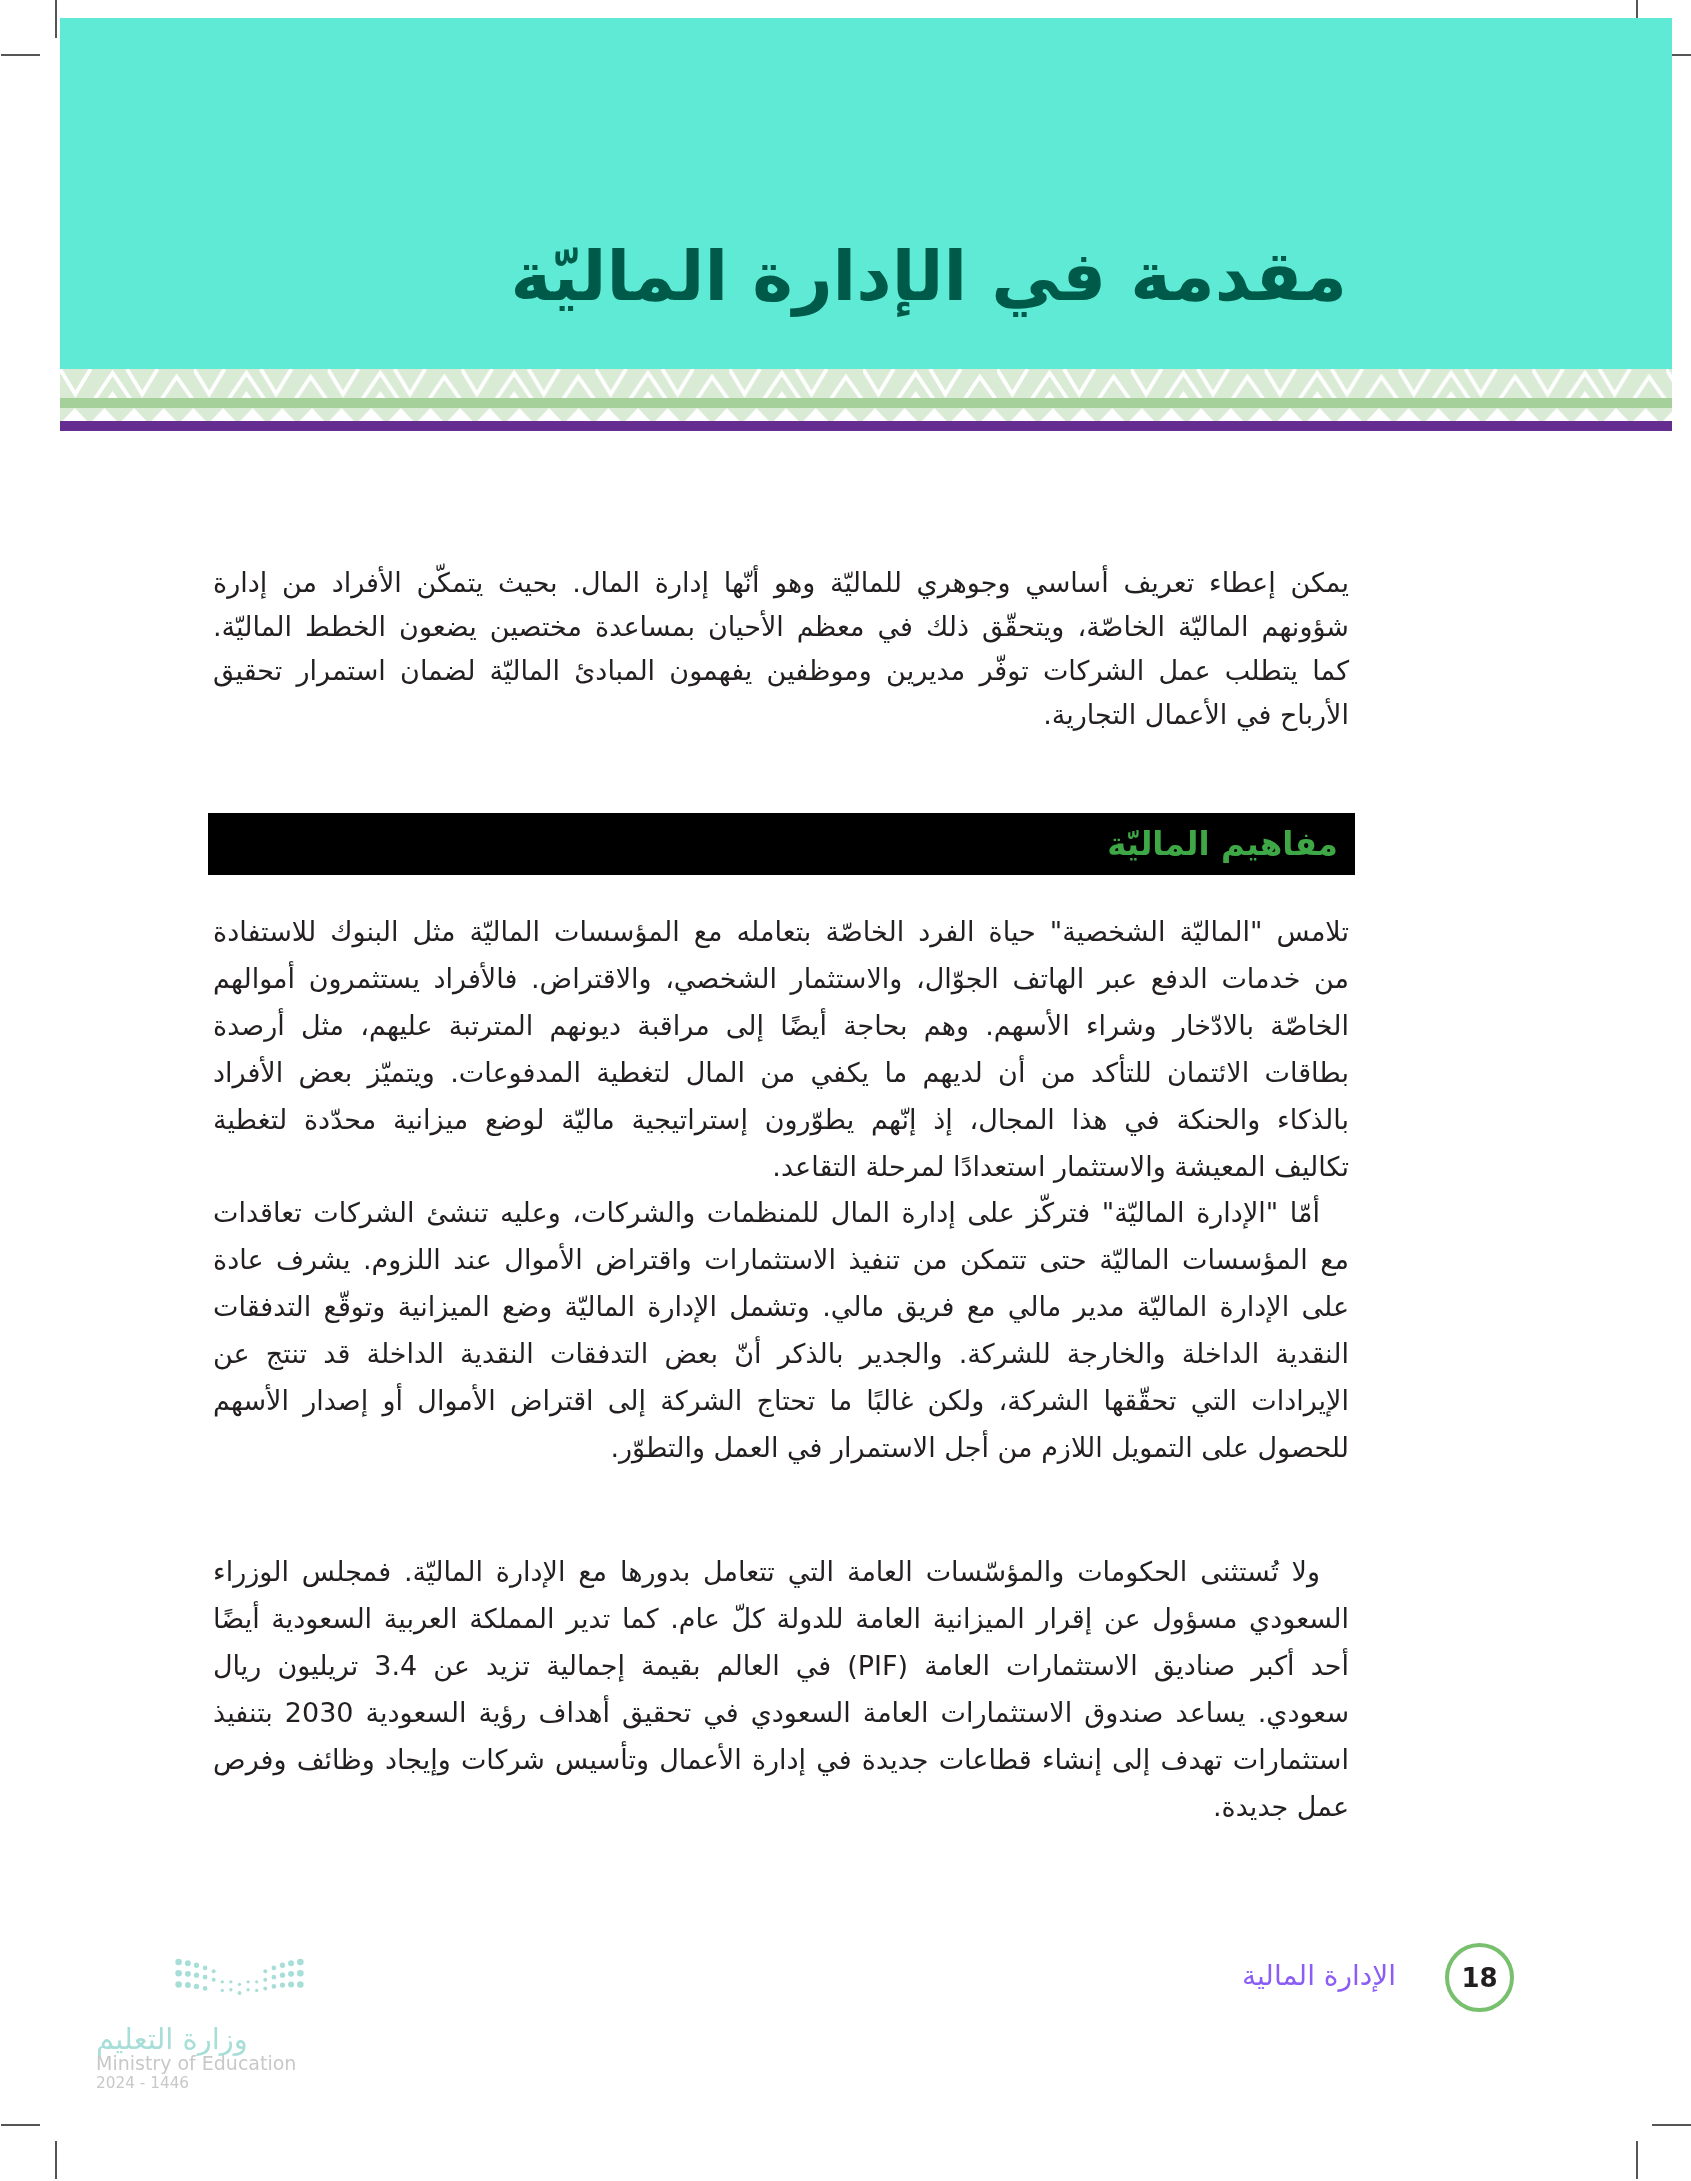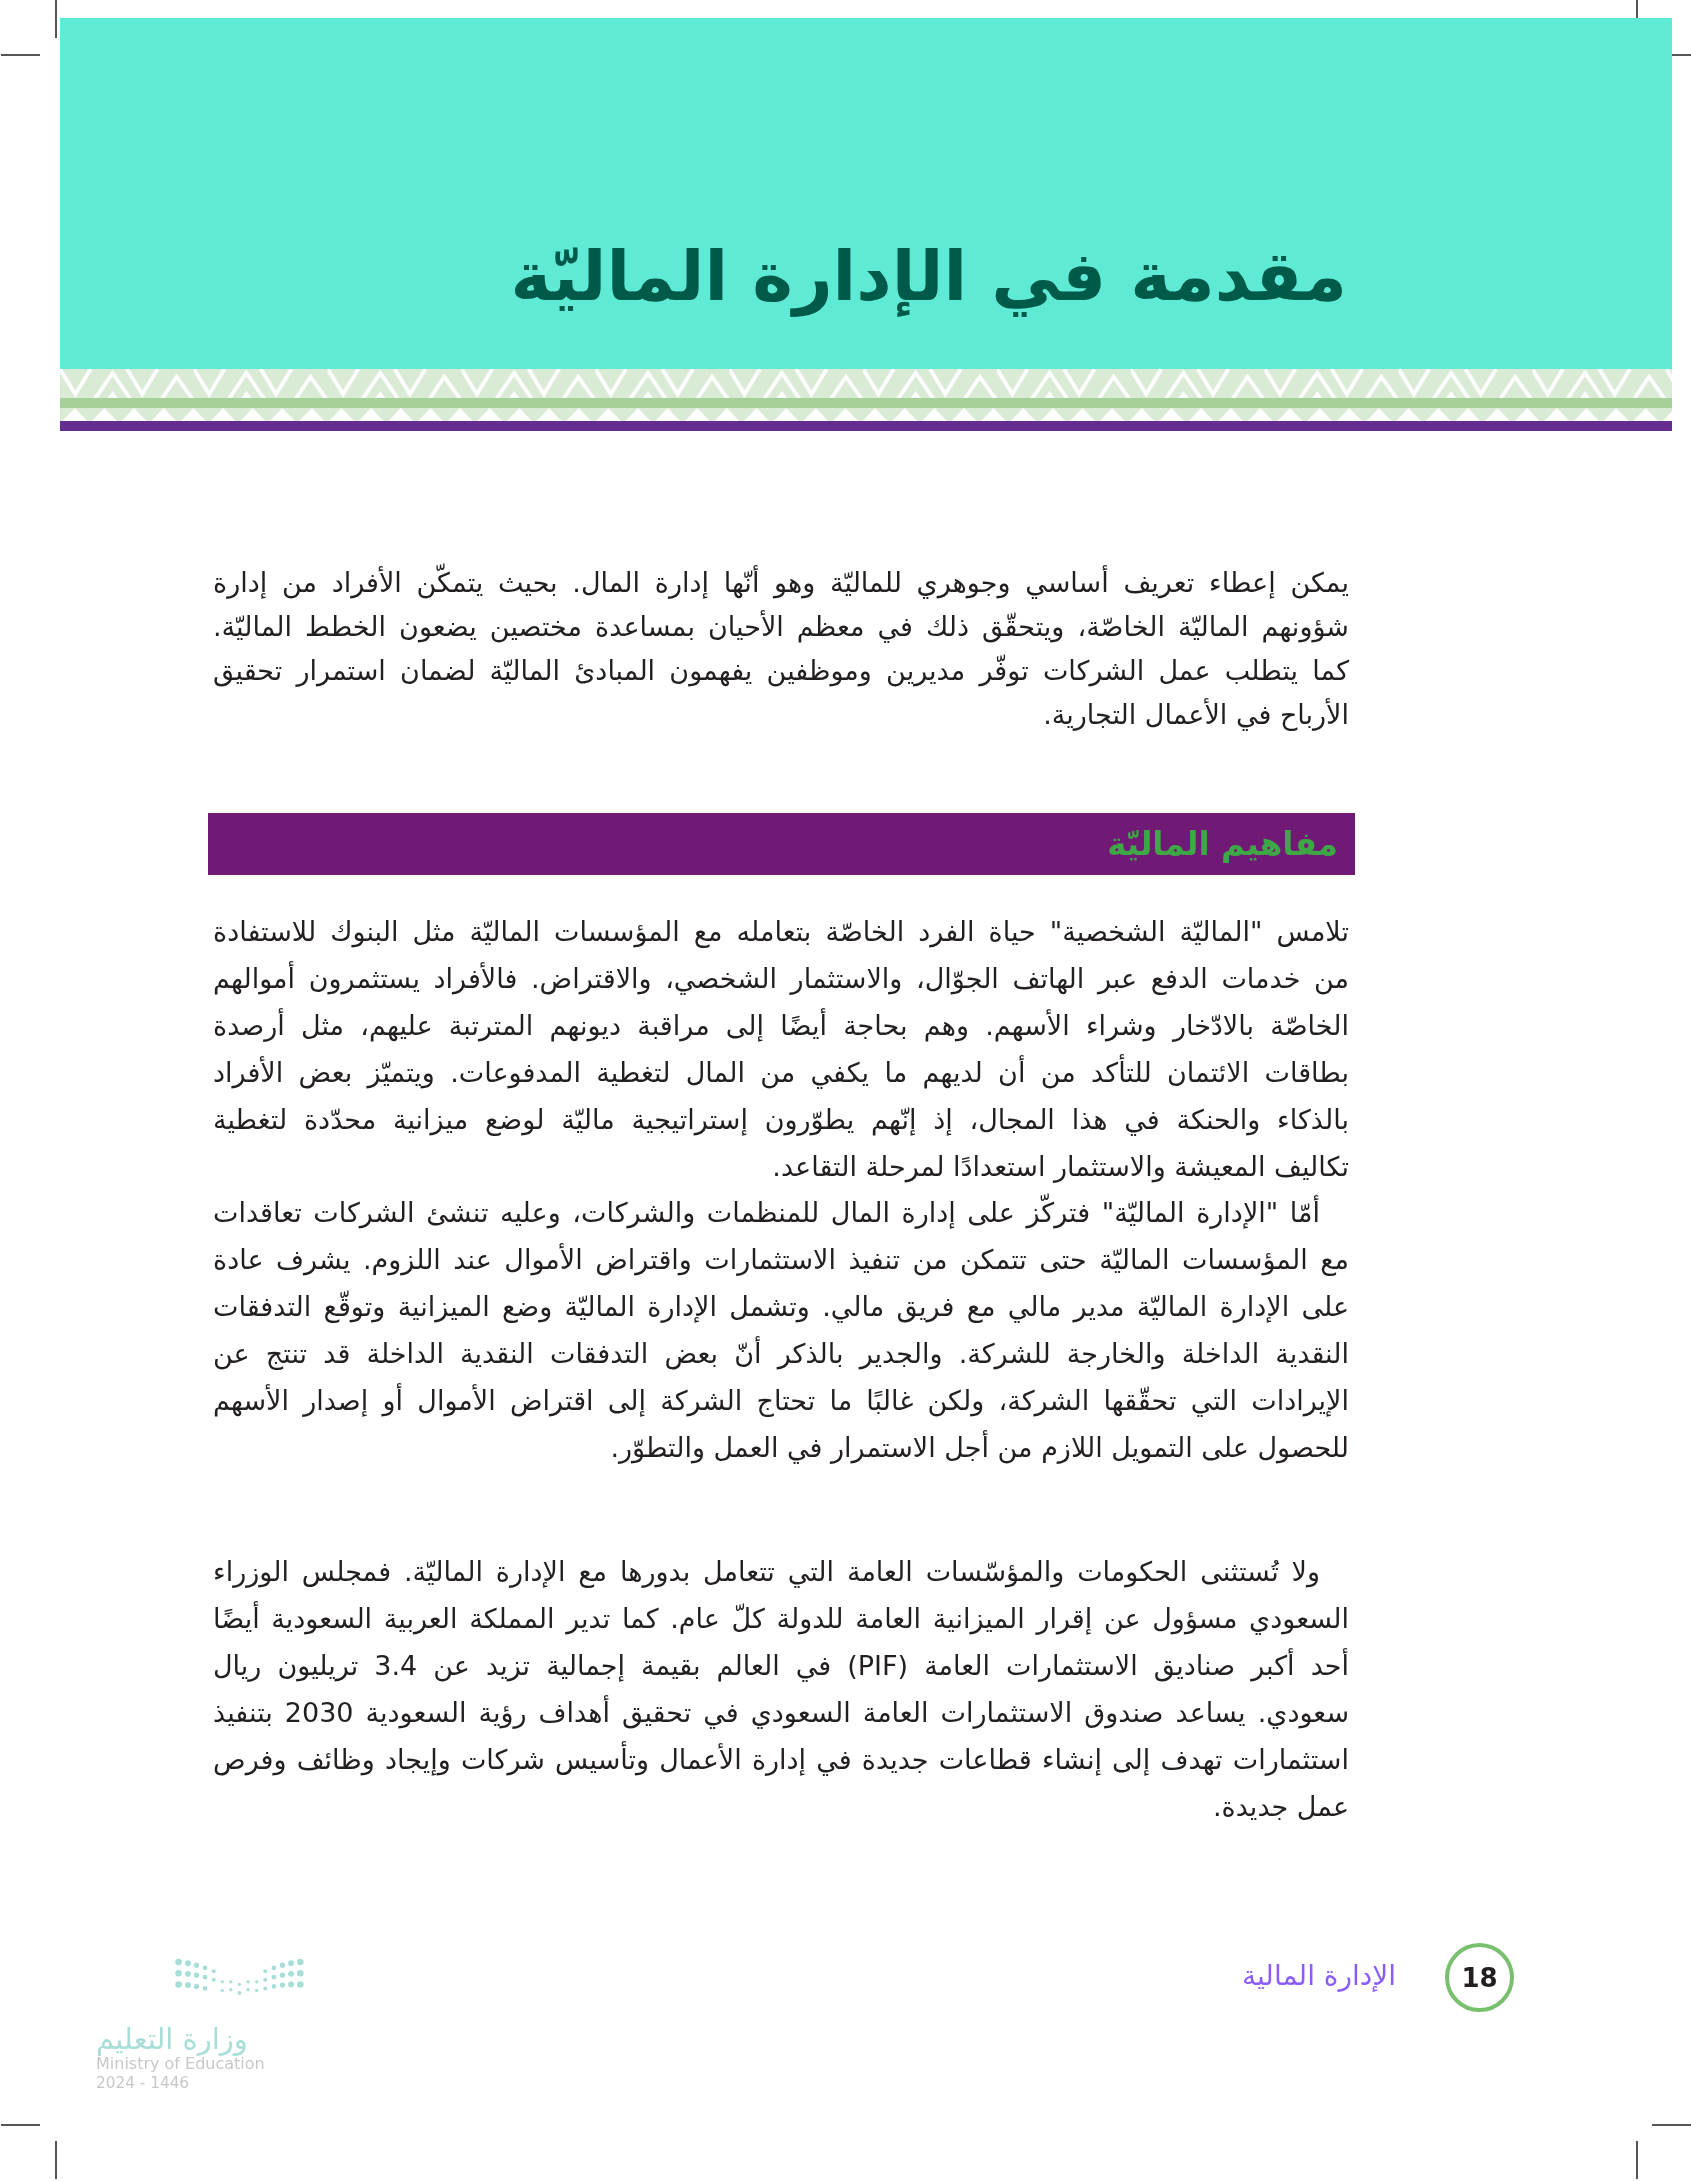--- a/index.html
+++ b/index.html
@@ -99,21 +99,21 @@
     }
     .intro { position: absolute; top: 0; left: 0; right: 0; }
     .intro .line { height: 44px; }
 
     .section-heading {
       position: absolute;
       left: 208px;
       top: 813px;
       width: 1147px;
       height: 62px;
-      background: #701a75;
+      background: #000000;
     }
     .section-heading span {
       position: absolute;
       right: 17px;
       top: 5.7px;
       font-weight: bold;
       font-size: 32.5px;
       line-height: 50px;
       color: #3ea847;
     }
@@ -168,21 +168,21 @@
       direction: rtl;
       font-size: 29px;
       line-height: 34px;
       color: #a8ded8;
     }
     .moe-en {
       position: absolute;
       left: 96px;
       top: 2055px;
       font-family: "DejaVu Sans", sans-serif;
-      font-size: 16px;
+      font-size: 19px;
       line-height: 17px;
       color: #c8c8c8;
       direction: ltr;
     }
     .moe-year {
       position: absolute;
       left: 96px;
       top: 2074px;
       font-family: "DejaVu Sans", sans-serif;
       font-size: 15.3px;

